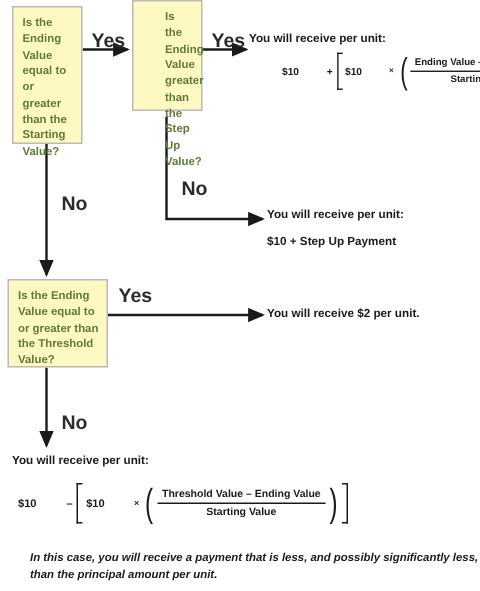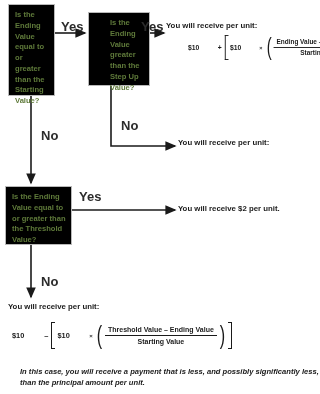--- a/index.html
+++ b/index.html
@@ -26,30 +26,30 @@
     left: 0; top: 0;
     width: 320px;
     height: 394px;
     pointer-events: none;
   }
 
   
   .dbox {
     position: absolute;
     box-sizing: border-box;
-    background: #000000;
+    background: #fef9c3;
     border: 1px solid #b9b9b9;
     color: #5f7a3a;
     font-weight: bold;
     font-size: 7.6px;
     line-height: 1.42;
     padding: 5px 5px 4px 6px;
   }
   #box1 { left: 8px;  top: 4px;   width: 47px;  height: 92px; }
-  #box2 { left: 88px; top: 12px;   width: 62px;  height: 74px; padding-left: 21px; }
+  #box2 { left: 88px; top: 0;   width: 47px;  height: 74px; padding-left: 21px; }
   #box3 { left: 5px;  top: 186px; width: 67px;  height: 59px; }
 
   
   .elabel {
     position: absolute;
     font-size: 13px;
     font-weight: bold;
     color: #2b2b2b;
     white-space: nowrap;
   }
@@ -195,20 +195,21 @@
       <span class="frac">
         <span class="num">Ending Value  –  Starting Value</span>
         <span class="den">Starting Value</span>
       </span>
 
     </span>
 
   </div>
 
   <div class="outcome" id="out2head">You will receive per unit:</div>
+  <div class="outcome" id="out2body">$10 + Step Up Payment</div>
 
   <div class="outcome" id="out3">You will receive $2 per unit.</div>
 
   <div class="outcome" id="out4head">You will receive per unit:</div>
 
   <div class="formula" id="formula2">
     <span class="lead">$10</span>
     <span class="op">–</span>
     <span class="brk l"></span>
     <span class="brkbody">

